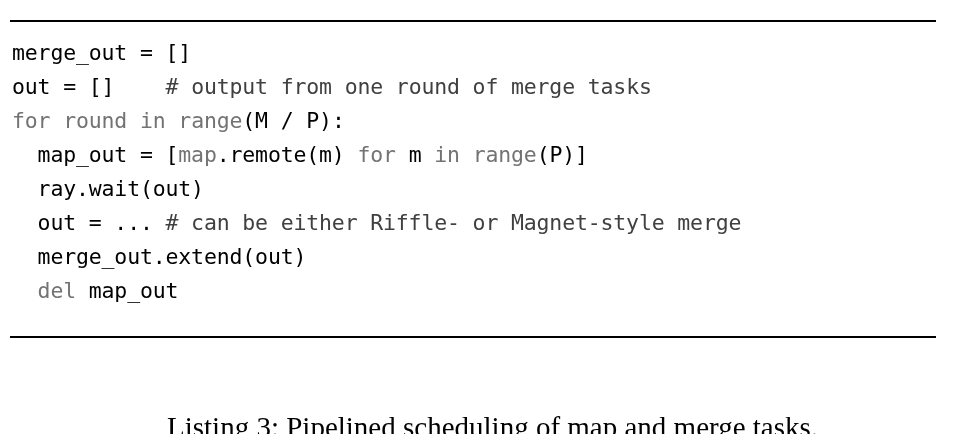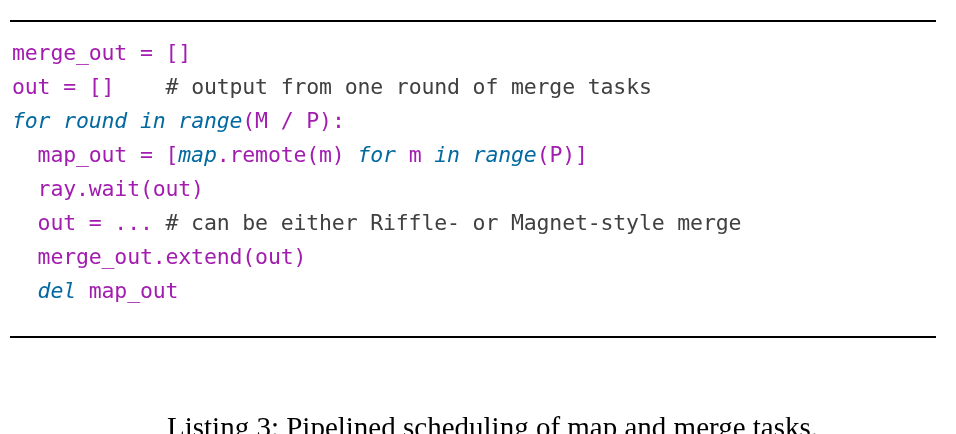--- a/index.html
+++ b/index.html
@@ -45,22 +45,22 @@
     line-height: 34px;
     white-space: pre;
     color: #000000;
     letter-spacing: -0.15px;
   }
   .code-line {
     display: block;
     height: 34px;
     white-space: pre;
   }
-  .tok-plain   { color: #a21caf; }
-  .tok-kw      { color: #0369a1; font-style: italic; }
+  .tok-plain   { color: #000000; }
+  .tok-kw      { color: #737373; }
   .tok-comment { color: #404040; }
 
   
   .caption {
     position: absolute;
     left: 0;
     top: 370px;
     width: 956px;
     text-align: center;
     font-family: "Liberation Serif", "DejaVu Serif", serif;

